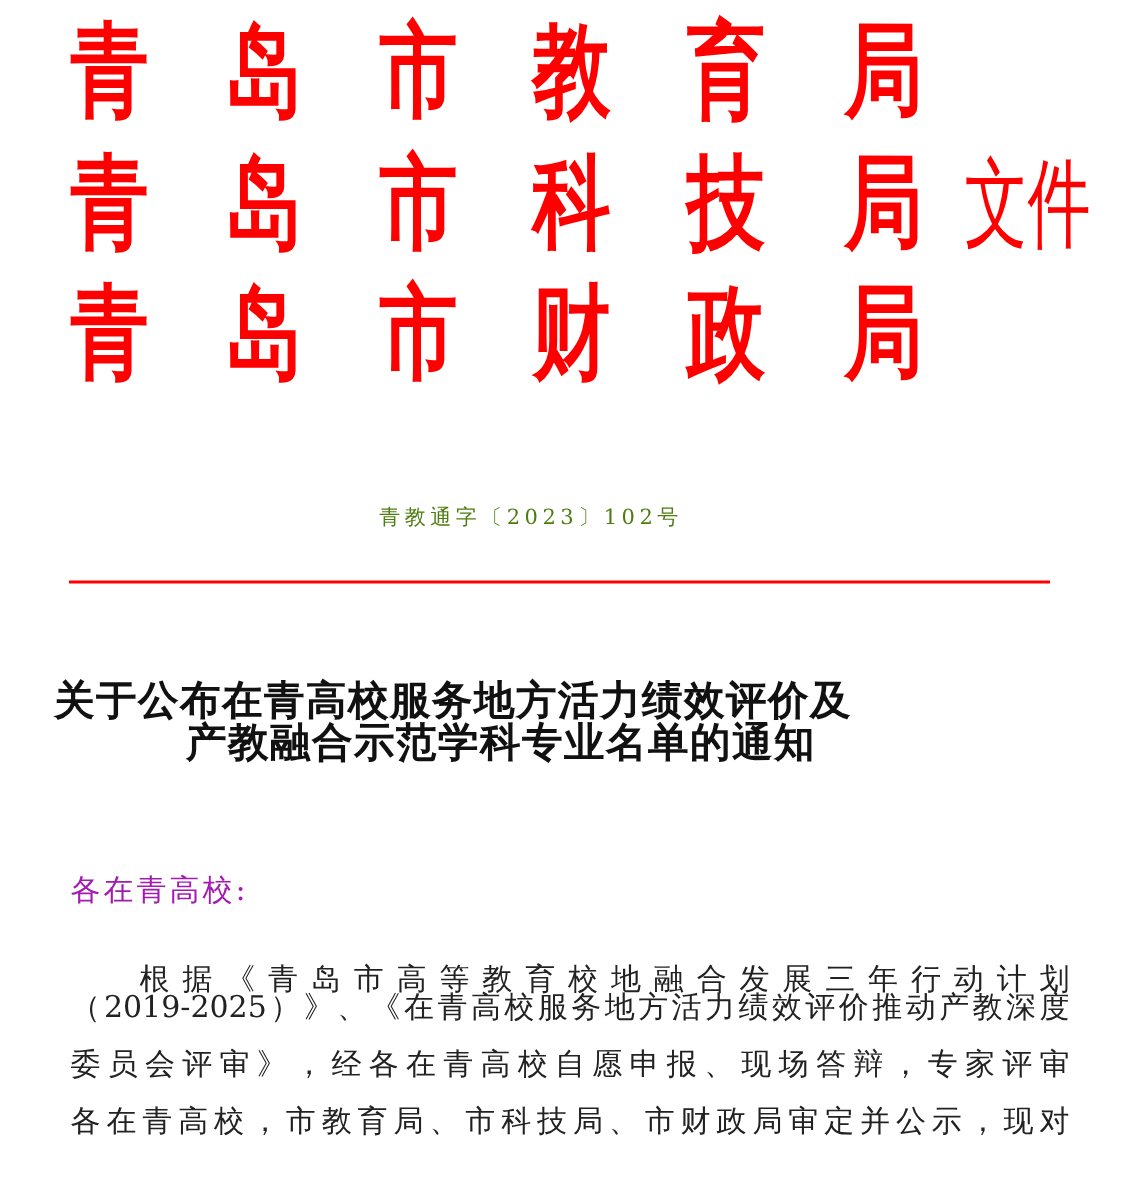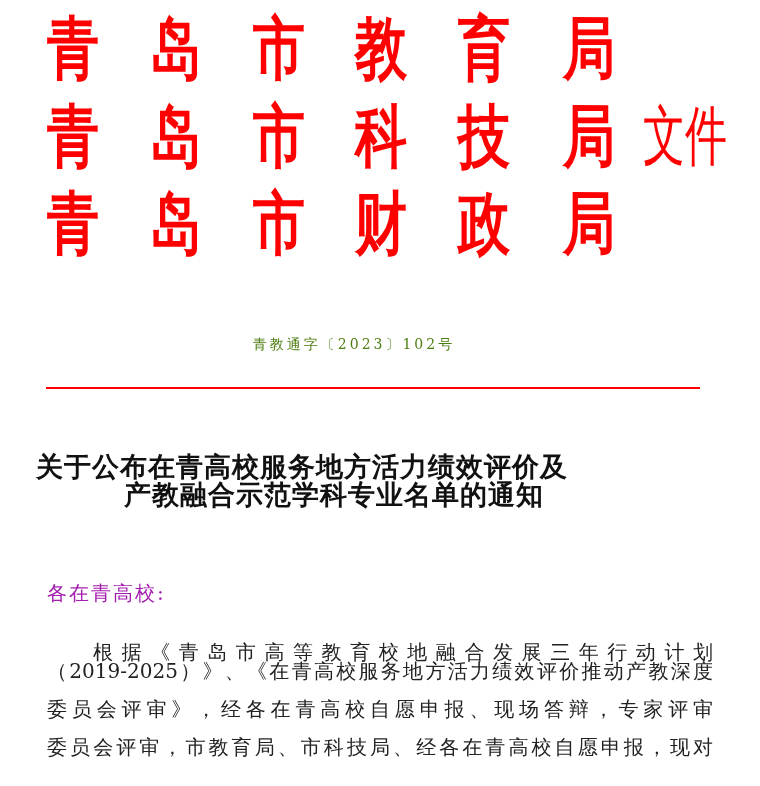--- a/index.html
+++ b/index.html
@@ -146,16 +146,16 @@
 
   <div class="title l1">关于公布在青高校服务地方活力绩效评价及</div>
   <div class="title l2">产教融合示范学科专业名单的通知</div>
 
   <div class="salutation">各在青高校:</div>
 
   <div>
     <div class="body-line indent bl1">根据《青岛市高等教育校地融合发展三年行动计划</div>
     <div class="body-line bl2">（2019-2025）》、《在青高校服务地方活力绩效评价推动产教深度</div>
     <div class="body-line bl3">委员会评审》，经各在青高校自愿申报、现场答辩，专家评审</div>
-    <div class="body-line bl4">委员会评审，市教育局、市科技局、经各在青高校自愿申报，现对</div>
+    <div class="body-line bl4">各在青高校，市教育局、市科技局、市财政局审定并公示，现对</div>
   </div>
 
 </div>
 
 </body></html>

